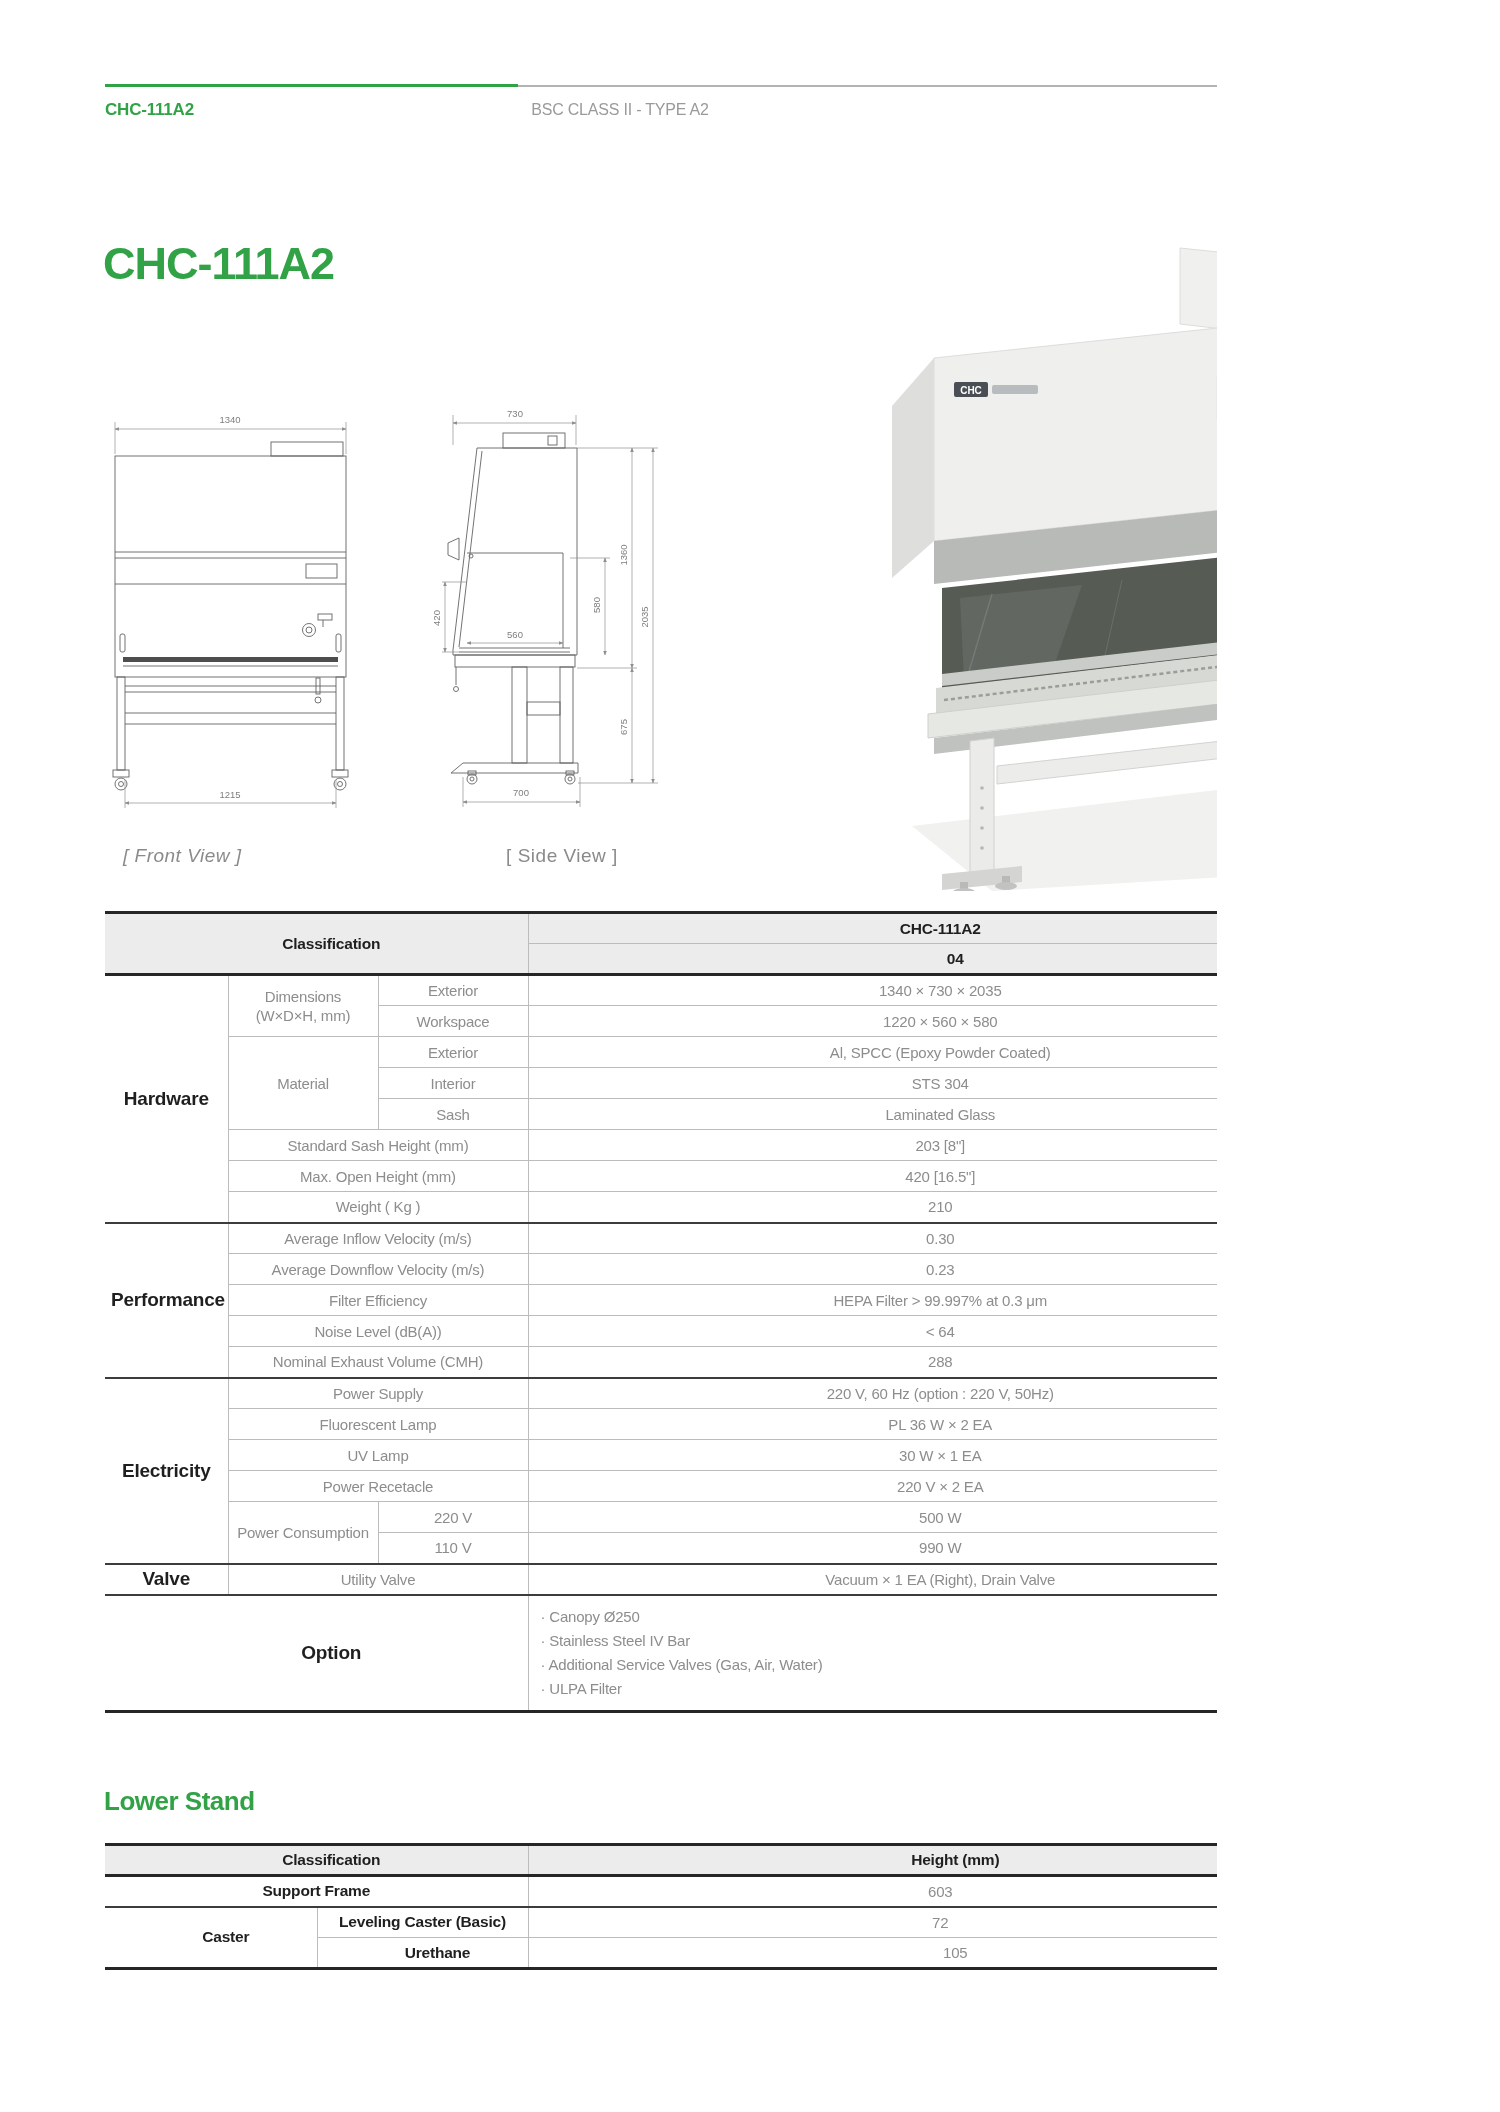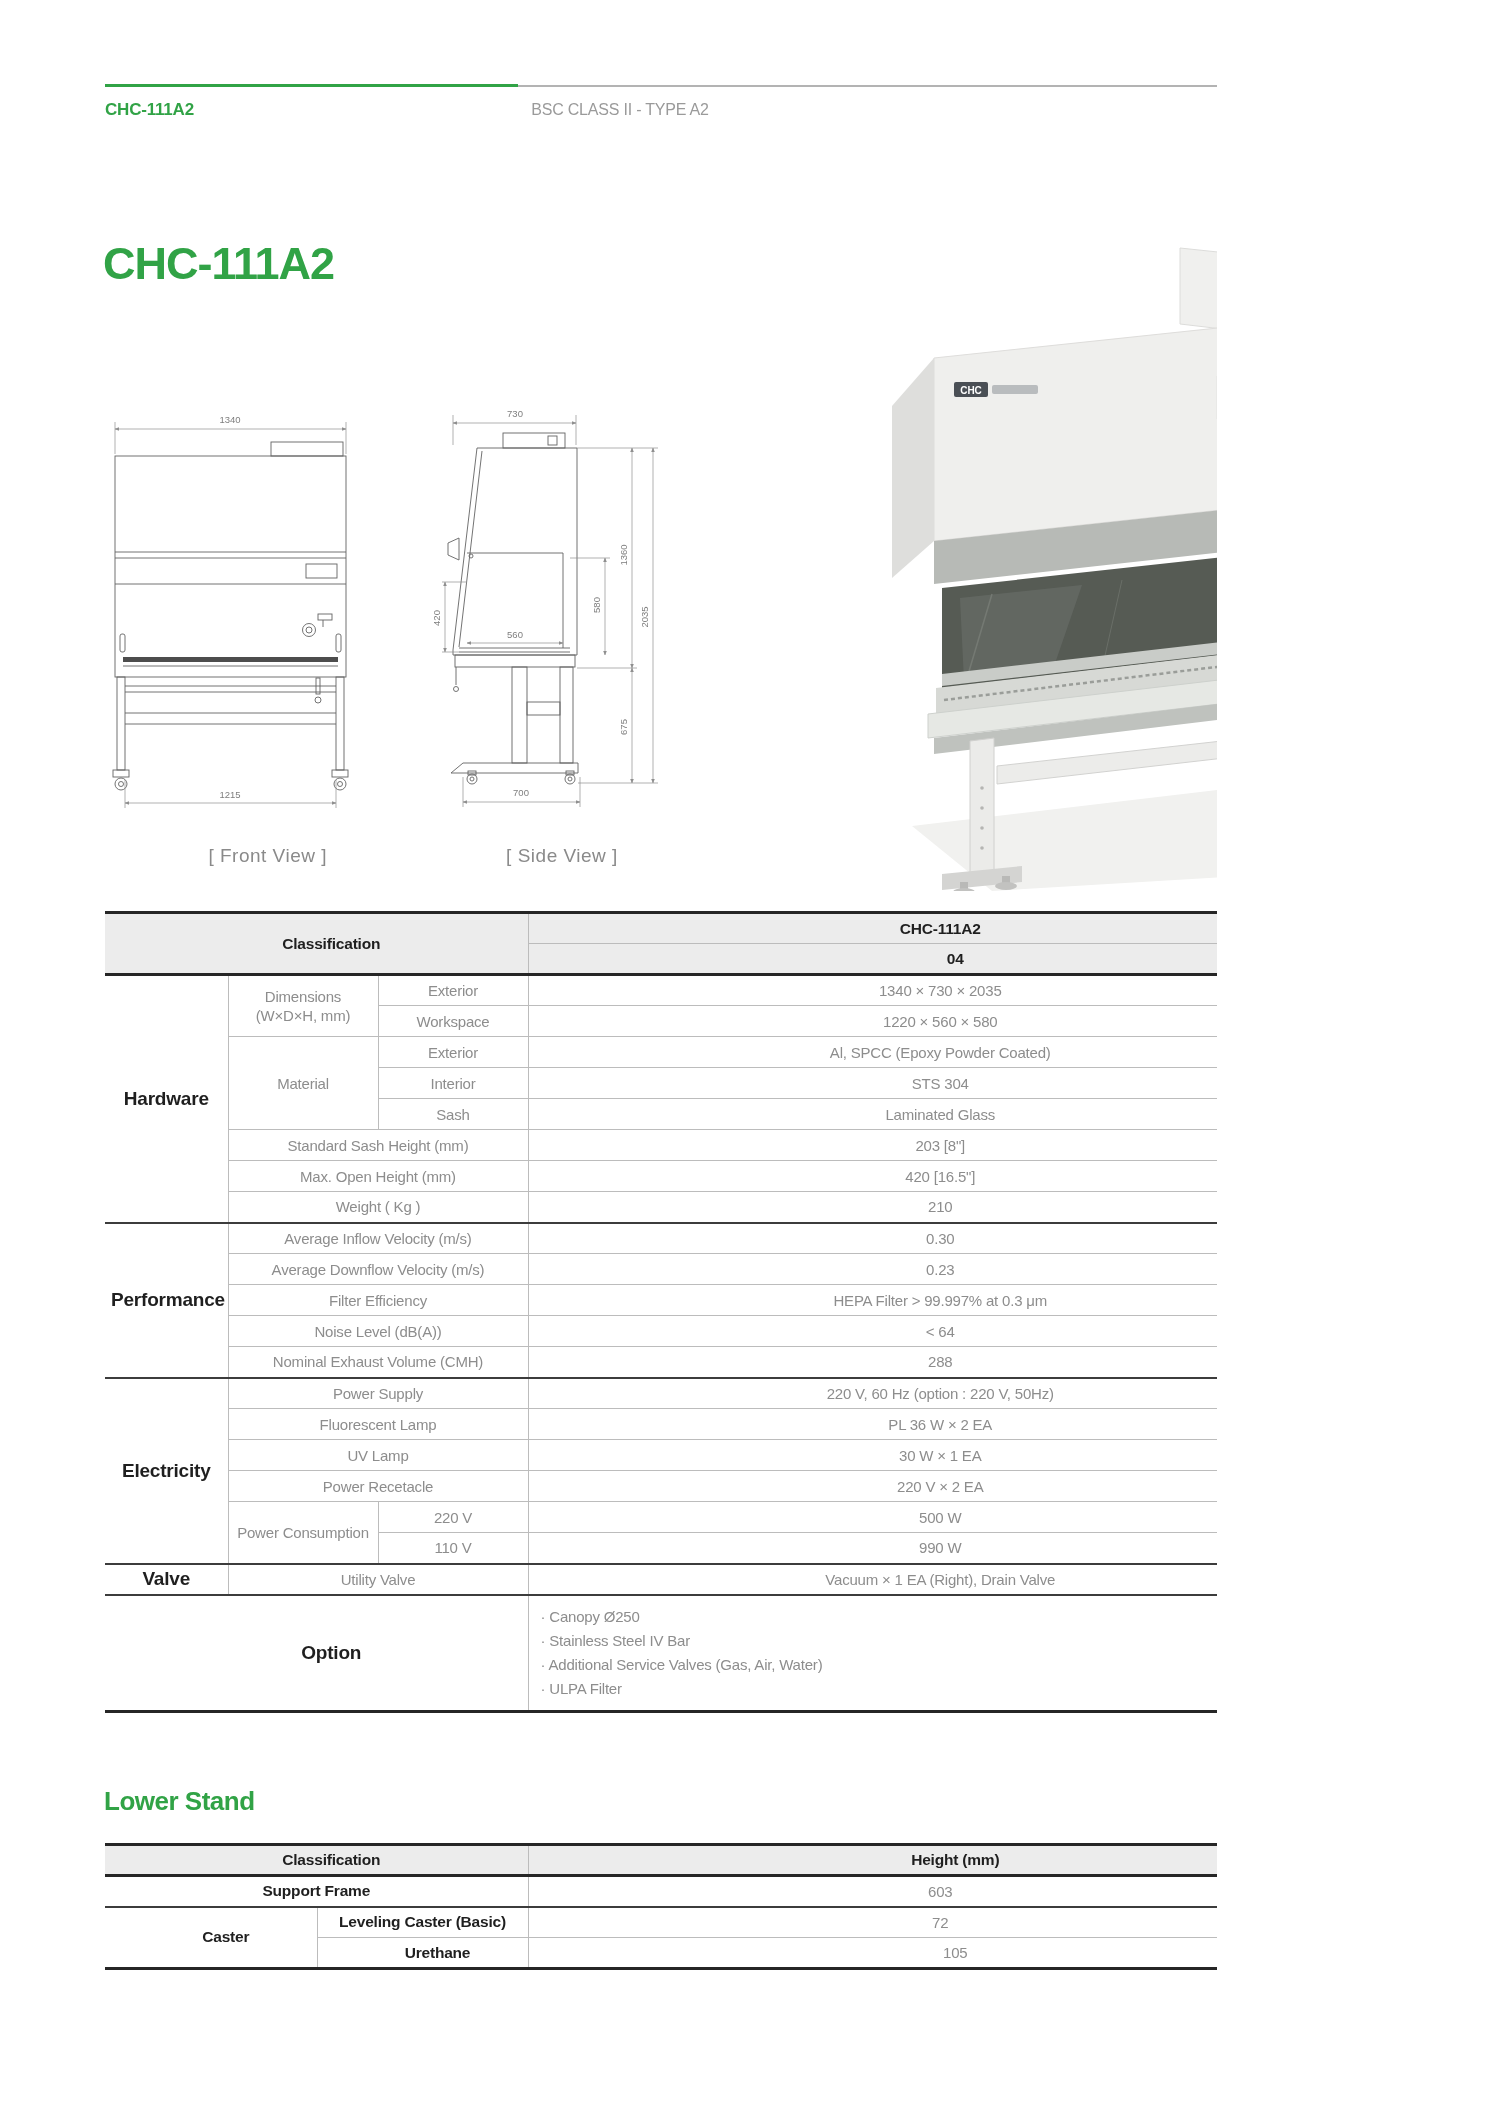--- a/index.html
+++ b/index.html
@@ -21,21 +21,21 @@
   .rule-gray{position:absolute;left:518px;top:85px;width:834px;height:2px;background:#b3b3b3;}
   .hdr-code{position:absolute;left:105px;top:100px;font-size:17px;font-weight:700;color:var(--brand-green);letter-spacing:-0.2px;}
   .hdr-title{position:absolute;left:105px;top:101px;width:1030px;text-align:center;font-size:16px;color:#9a9a9a;letter-spacing:-0.2px;}
   .hdr-page{position:absolute;left:105px;top:94px;width:1247px;text-align:right;font-size:22px;color:#5f5f5f;}
 
   
   .doc-title{position:absolute;left:103px;top:238px;font-size:45px;font-weight:700;color:var(--brand-green);letter-spacing:-1px;}
 
   
   .view-label{position:absolute;top:845px;font-size:19px;color:#8a8a8a;letter-spacing:0.5px;}
-  .view-label.front{left:107px;width:220px;text-align:right;}
+  .view-label.front{left:123px;width:220px;text-align:left;font-style:italic;}
   .view-label.side{left:452px;width:220px;text-align:center;}
 
   .drawing{position:absolute;}
   .drawing svg .draw{stroke:#636363;stroke-width:0.9;fill:none;}
   .drawing svg .fillbar{fill:#4d4d4d;stroke:none;}
   .drawing svg .dim{stroke:#8f8f8f;stroke-width:0.7;fill:none;}
   .drawing svg text{font-family:"Liberation Sans",sans-serif;font-size:9.5px;fill:#7e7e7e;stroke:none;}
   .drawing svg .arr{fill:#8f8f8f;stroke:none;}
 
   

